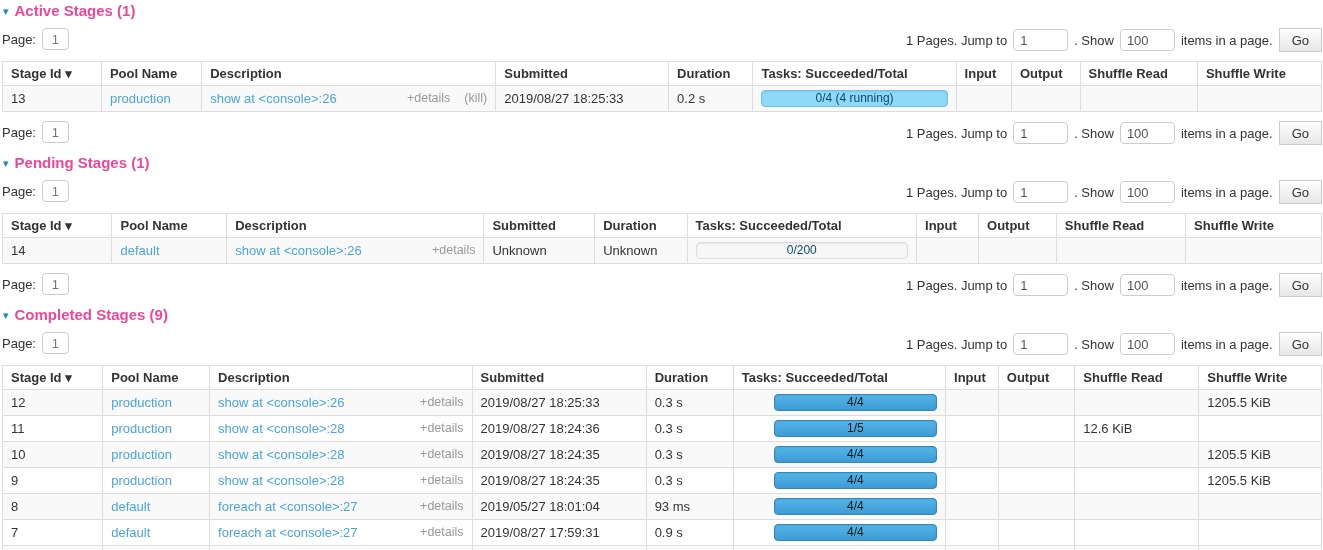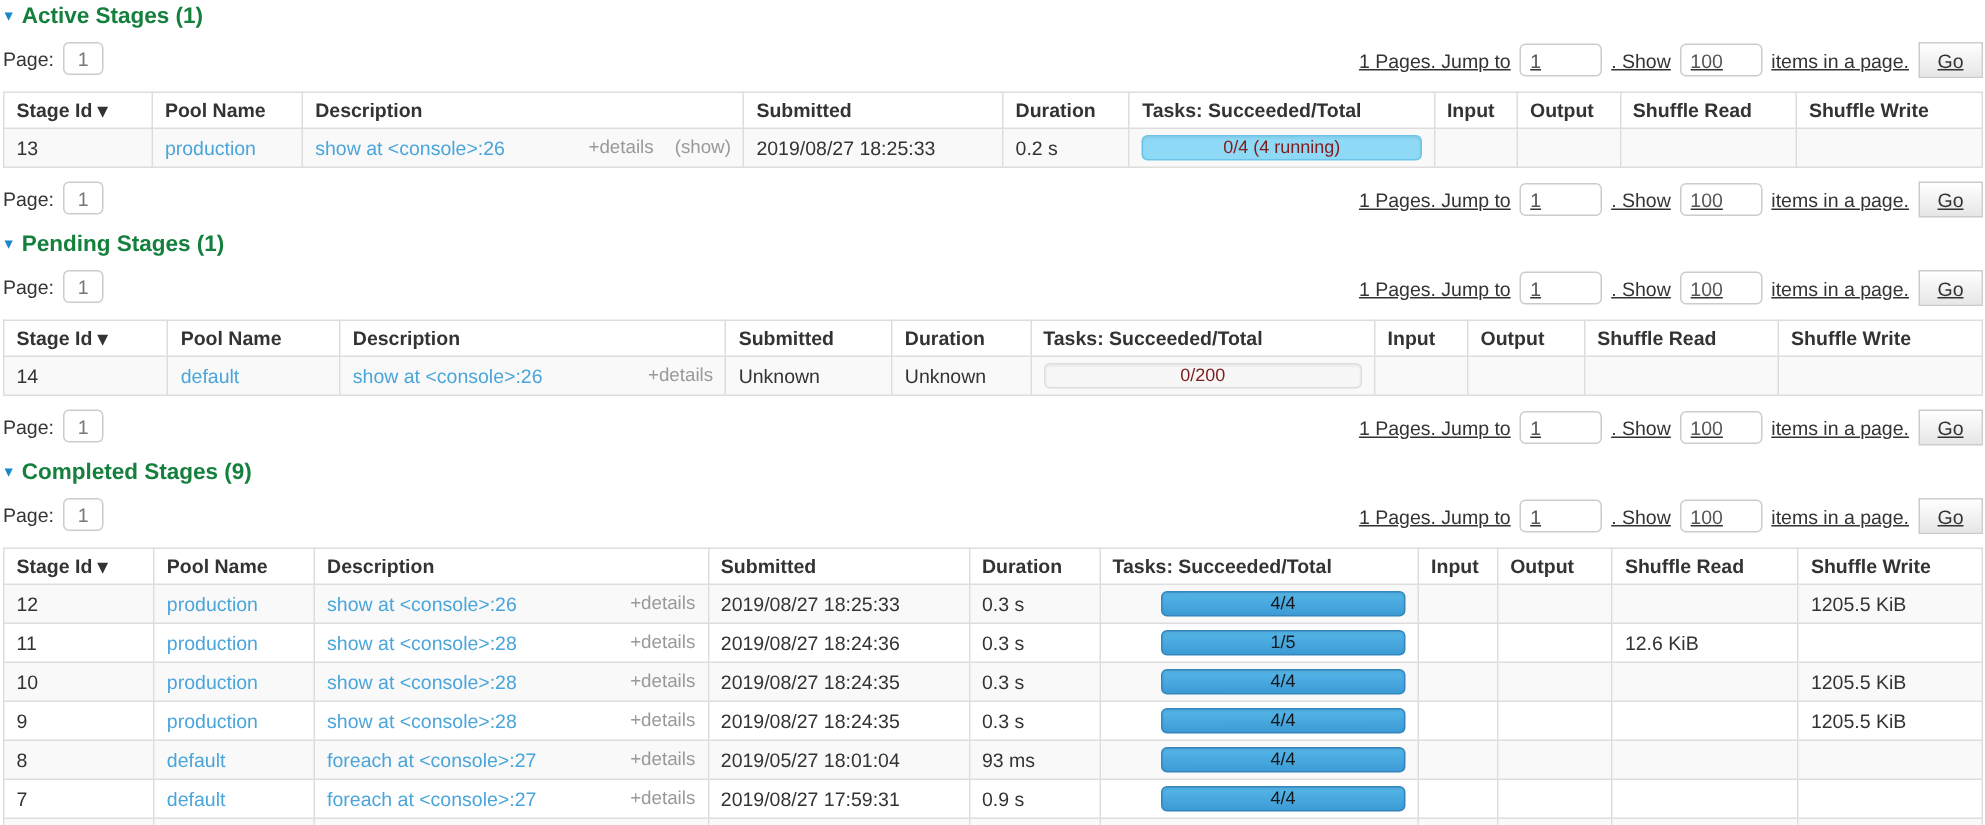--- a/index.html
+++ b/index.html
@@ -2,26 +2,26 @@
 <html><head>
 <meta charset="utf-8">
 <style>
   * { box-sizing: border-box; margin: 0; padding: 0; }
   html,body { width: 1323px; height: 550px; overflow: hidden; background: #fff; }
   body { font-family: "Liberation Sans", sans-serif; font-size: 13px; color: #333; padding: 2px 1px 0 2px; }
 
   
   .section-header { display: flex; align-items: center; gap: 6px; margin: 0 0 0 1px; cursor: pointer; }
   .section-header .caret { color: #1a87c8; font-size: 11px; line-height: 16px; }
-  .section-header .section-title { color: #15803d; font-weight: bold; font-size: 15px; line-height: 17px; }
+  .section-header .section-title { color: #ec4899; font-weight: bold; font-size: 15px; line-height: 17px; }
 
   
   .pagebar { display: flex; justify-content: space-between; align-items: flex-start; margin: 9px 0; height: 24px; }
   .pagebar-left { display: flex; align-items: center; gap: 6px; }
-  .pagebar-right { display: flex; align-items: center; gap: 6px; text-decoration: underline; }
+  .pagebar-right { display: flex; align-items: center; gap: 6px; }
   .pg-input { border: 1px solid #ccc; border-radius: 4px; height: 22px; font-size: 13px; color: #777;
               font-family: "Liberation Sans", sans-serif; padding: 1px 6px; }
   .page-input { width: 27px; text-align: center; }
   .jump-input, .show-input { width: 55px; color: #555; }
   .go-btn { height: 24px; padding: 2px 12px; font-size: 13px; color: #333; cursor: pointer;
             background: linear-gradient(#ffffff, #e6e6e6); border: 1px solid #ccc; border-radius: 0;
             font-family: "Liberation Sans", sans-serif; }
 
   
   table.stage-table { width: 100%; border-collapse: collapse; table-layout: fixed; margin: 0; }
@@ -31,21 +31,21 @@
   .stage-table tbody tr:nth-child(odd) { background: #f9f9f9; }
   .stage-table a.tlink { color: #4aa5db; text-decoration: none; cursor: pointer; }
   .desc-wrap { display: flex; justify-content: space-between; align-items: center; gap: 8px; }
   .desc-gray { color: #999; font-size: 12.5px; display: flex; gap: 14px; }
   .desc-gray span { cursor: pointer; }
   .tasks-cell { padding: 3px 4px 3px 4px; }
 
   
   .progressbar { height: 17px; border: 1px solid #ddd; border-radius: 4px; background: #f7f7f7;
       box-shadow: inset 0 1px 2px rgba(0,0,0,.08); display: flex; align-items: center; justify-content: center;
-      font-size: 12px; color: #7f1d1d; }
+      font-size: 12px; color: #0c4a6e; }
   .progressbar.s-running { background: #8ed9f6; border-color: #6cc3e7; }
   .progressbar.s-done { background: linear-gradient(#55b6e8, #3c9bd5); border-color: #3486bd; color: #15191c; margin-left: 32px; }
 
   
   .t-active th:nth-child(1){width:7.5%} .t-active th:nth-child(2){width:7.6%} .t-active th:nth-child(3){width:22.3%}
   .t-active th:nth-child(4){width:13.1%} .t-active th:nth-child(5){width:6.4%} .t-active th:nth-child(6){width:15.4%}
   .t-active th:nth-child(7){width:4.2%} .t-active th:nth-child(8){width:5.2%} .t-active th:nth-child(9){width:8.9%}
   .t-active th:nth-child(10){width:9.4%}
   .t-pending th:nth-child(1){width:8.3%} .t-pending th:nth-child(2){width:8.7%} .t-pending th:nth-child(3){width:19.5%}
   .t-pending th:nth-child(4){width:8.4%} .t-pending th:nth-child(5){width:7.0%} .t-pending th:nth-child(6){width:17.4%}
@@ -97,21 +97,21 @@
       </thead>
     <tbody id="tbody-0">
         <tr>
           <td>13</td>
           <td><a class="tlink" href="#">production</a></td>
           <td>
             <div class="desc-wrap">
               <a class="tlink" href="#">show at &lt;console&gt;:26</a>
               <span class="desc-gray">
                 <span>+details</span>
-                <span>(show)</span>
+                <span>(kill)</span>
               </span>
             </div>
           </td>
           <td>2019/08/27 18:25:33</td>
           <td>0.2 s</td>
           <td class="tasks-cell">
             <div class="progressbar s-running">
               <span>0/4 (4 running)</span>
             </div>
           </td>

